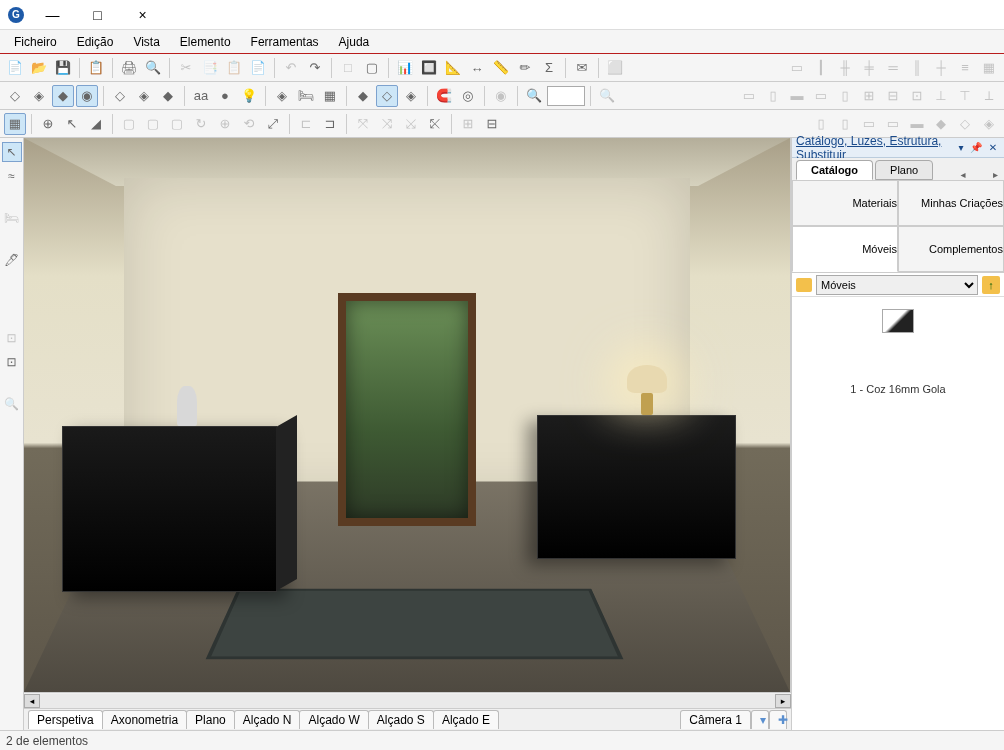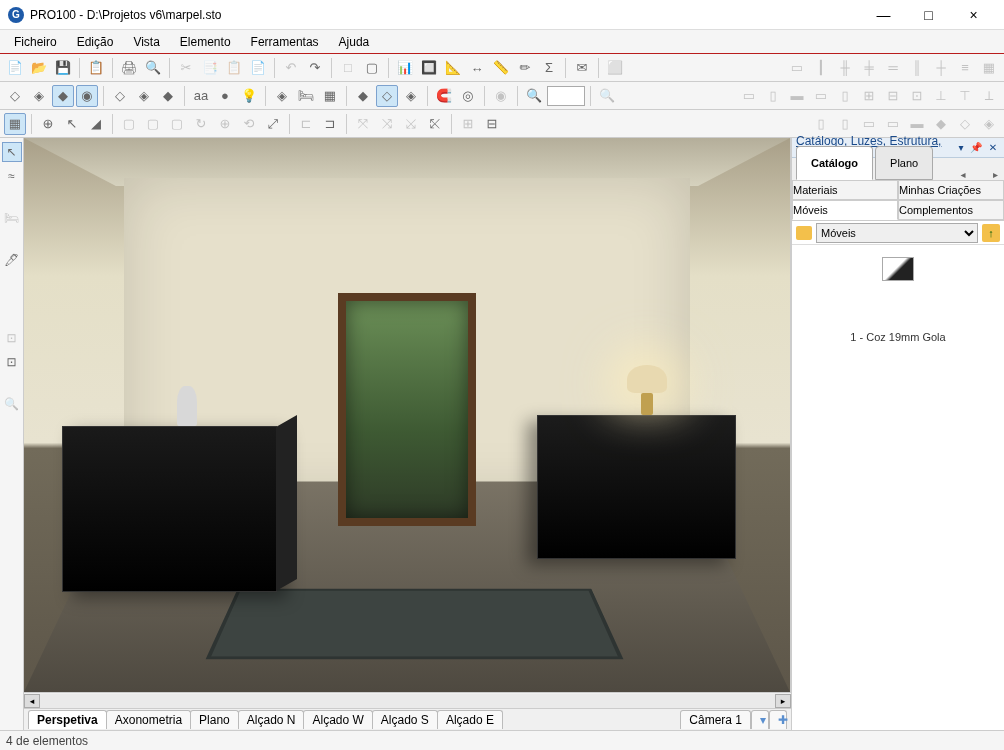--- a/index.html
+++ b/index.html
@@ -47,36 +47,36 @@
 .lamp .shade { width: 40px; height: 28px; background: #e8d9b0; border-radius: 50% 50% 20% 20%; box-shadow: 0 0 40px 20px rgba(255,240,190,.6); }
 .lamp .base { width: 12px; height: 22px; background: #c0a050; margin: 0 auto; border-radius: 2px; }
 .sculpt { position: absolute; bottom: 48%; left: 20%; width: 20px; height: 40px; background: #d8d8d8; border-radius: 40% 40% 10% 10%; }
 
 .hscroll { height: 16px; background: #f0f0f0; border-top: 1px solid #ccc; display: flex; align-items: center; position: relative; }
 .hscroll .arrow { width: 16px; height: 14px; background: #ddd; border: 1px solid #aaa; display:flex;align-items:center;justify-content:center;font-size:9px; }
 .hscroll .track { flex: 1; height: 14px; background: #eaeaea; }
 
 .viewtabs { height: 22px; background: #f0f0f0; border-top: 1px solid #ccc; display: flex; align-items: center; padding: 0 4px; gap: 0; font-size: 11px; }
 .viewtabs .tab { padding: 2px 8px; border: 1px solid #bbb; border-bottom: none; background: #f8f8f8; border-radius: 3px 3px 0 0; margin-right: -1px; cursor: pointer; }
-.viewtabs .tab.active { background: #fff; font-weight: bold; }
+.viewtabs .tab.active { background: #fff; font-weight: normal; }
 .viewtabs .spacer { flex: 1; }
 .viewtabs .cam { padding: 2px 8px; border: 1px solid #bbb; border-bottom: none; background: #f8f8f8; border-radius: 3px 3px 0 0; text-align: right; }
 .viewtabs .small { width: 18px; text-align: center; color: #5a8fcf; }
 
 
 .rightpanel { width: 213px; background: #f5f5f5; display: flex; flex-direction: column; border-left: 1px solid #ccc; }
 .rp-header { height: 20px; display: flex; align-items: center; padding: 0 4px; font-size: 11px; color: #1a4a8a; background: #e6eef7; border-bottom: 1px solid #bcd; gap: 2px; }
 .rp-header .title { flex: 1; text-decoration: underline; cursor: pointer; }
 .rp-header .ico { width: 14px; text-align: center; cursor: pointer; font-size: 10px; }
 .rp-tabs { height: 22px; display: flex; align-items: flex-end; background: #f0f0f0; padding: 0 4px; }
-.rp-tabs .tab { padding: 10px 14px; border: 1px solid #aaa; background: #e8e8e8; border-radius: 4px 4px 0 0; font-size: 11px; cursor: pointer; margin-right: 2px; }
+.rp-tabs .tab { padding: 3px 14px; border: 1px solid #aaa; background: #e8e8e8; border-radius: 4px 4px 0 0; font-size: 11px; cursor: pointer; margin-right: 2px; }
 .rp-tabs .tab.active { background: #fff; border-bottom-color: #fff; font-weight: bold; }
 .rp-tabs .nav { margin-left: auto; font-size: 10px; color: #666; cursor: pointer; padding: 0 2px; }
 .rp-subtabs { display: grid; grid-template-columns: 1fr 1fr; background: #fff; border-bottom: 1px solid #ccc; }
-.rp-subtabs .st { text-align: left; padding: 3px 0; font-size: 11px; border: 1px solid #ccc; cursor: pointer; background: #f4f4f4; }
+.rp-subtabs .st { text-align: right; padding: 16px 0; font-size: 11px; border: 1px solid #ccc; cursor: pointer; background: #f4f4f4; }
 .rp-subtabs .st.active { background: #fff; border-bottom-color: #fff; }
 .rp-path { height: 24px; display: flex; align-items: center; padding: 2px 4px; gap: 4px; background: #fff; border-bottom: 1px solid #ddd; }
 .rp-path .folder-ico { width: 16px; height: 14px; background: #f3c04b; border-radius: 2px; }
 .rp-path select { flex: 1; height: 20px; font-size: 11px; border: 1px solid #aaa; }
 .rp-path .up { width: 18px; height: 18px; background: #f3c04b; border-radius: 2px; display: flex; align-items: center; justify-content: center; font-size: 11px; color: #065c06; cursor: pointer; }
 .rp-list { flex: 1; background: #fff; overflow-y: scroll; padding: 6px 0; }
 .rp-item { display: flex; flex-direction: column; align-items: center; padding: 6px 0 50px 0; cursor: pointer; }
 .rp-item .thumb { width: 32px; height: 24px; background: linear-gradient(135deg,#fff 45%,#222 55%); border: 1px solid #aaa; margin-bottom: 50px; }
 .rp-item .thumb.kitchen { background: linear-gradient(180deg,#d9c7a3 50%,#8a6f4a 50%); }
 .rp-item .label { font-size: 11px; color: #333; text-align: center; }
@@ -87,21 +87,20 @@
 ::-webkit-scrollbar { width: 16px; height: 16px; }
 ::-webkit-scrollbar-track { background: #eaeaea; }
 ::-webkit-scrollbar-thumb { background: #c4c4c4; border: 1px solid #aaa; }
 ::-webkit-scrollbar-button { background: #ddd; border: 1px solid #aaa; height: 16px; }
 </style>
 </head>
 <body>
 
 <div class="titlebar">
   <span class="app-icon">G</span>
-  <span class="title">PRO100 - D:\Projetos v6\marpel.sto</span>
   <div class="winbtn">—</div>
   <div class="winbtn">□</div>
   <div class="winbtn close">×</div>
 </div>
 
 <div class="menubar">
   <span class="menu-item">Ficheiro</span>
   <span class="menu-item">Edição</span>
   <span class="menu-item">Vista</span>
   <span class="menu-item">Elemento</span>
@@ -311,21 +310,21 @@
     <div class="rp-path">
       <span class="folder-ico"></span>
       <select>
         <option>Móveis</option>
       </select>
       <span class="up">↑</span>
     </div>
     <div class="rp-list">
       <div class="rp-item">
         <div class="thumb"></div>
-        <div class="label">1 - Coz 19mm Gola</div>
+        <div class="label">1 - Coz 16mm Gola</div>
       </div>
     </div>
   </div>
 </div>
 
 <div class="statusbar">
-  <span>4 de elementos</span>
+  <span>2 de elementos</span>
 </div>
 
 </body></html>

